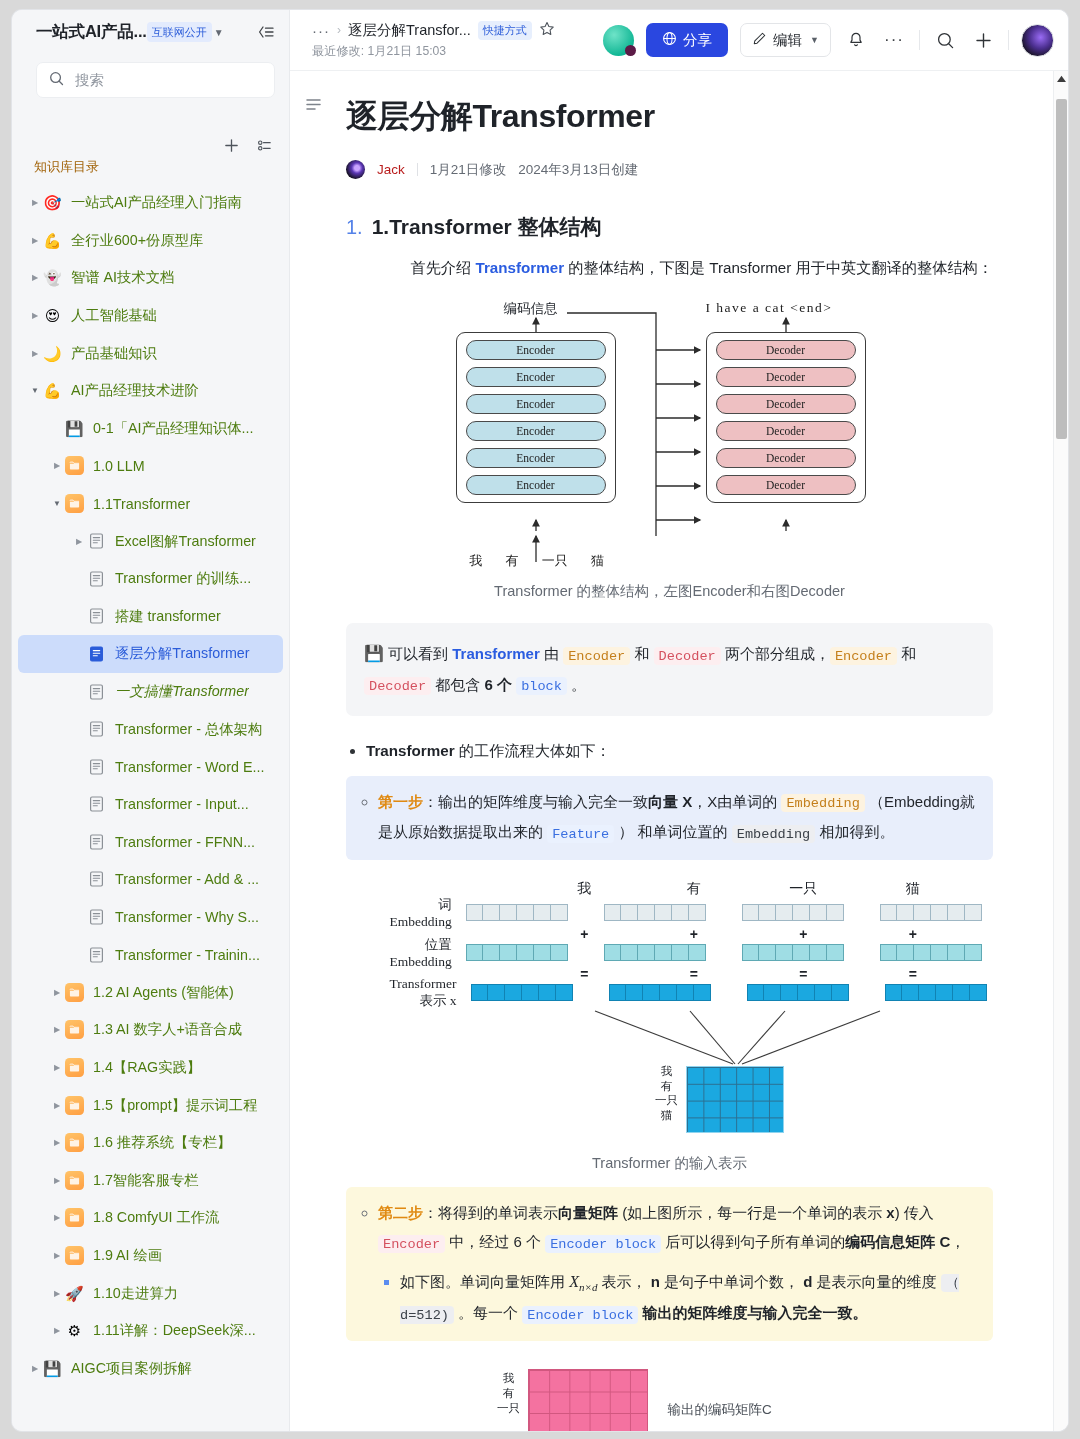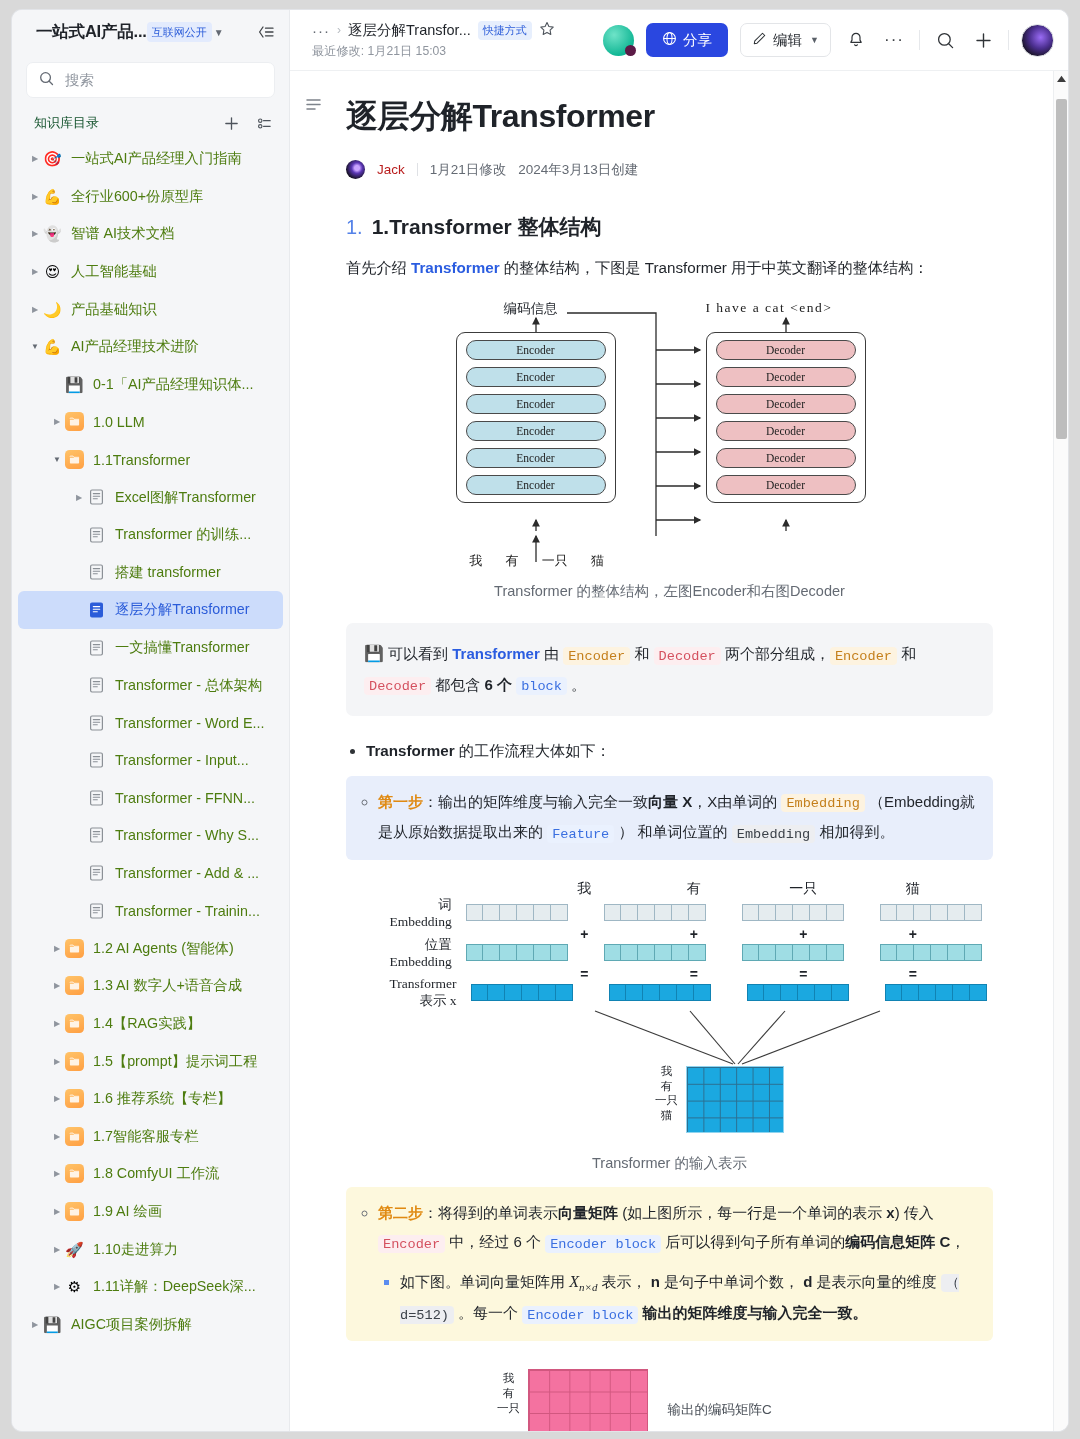--- a/index.html
+++ b/index.html
@@ -49,21 +49,21 @@
     color: #2b5cd9;
     background: #e3ebfd;
     border-radius: 4px;
     padding: 2.5px 5px;
     white-space: nowrap;
     font-weight: 500;
   }
   .sb-caret { color: #646a73; font-size: 10px; margin-left: 2px; cursor: pointer; }
   .sb-collapse { margin-left: auto; color: #3f4347; cursor: pointer; display:flex; }
 
-  .search-wrap { padding: 8px 14px 10px 14px; }
+  .search-wrap { padding: 8px 14px 10px 24px; }
   .search-box {
     height: 36px;
     background: #fff;
     border-radius: 7px;
     display: flex;
     align-items: center;
     gap: 9px;
     padding: 0 12px;
     border: 1px solid #eceef1;
   }
@@ -72,21 +72,21 @@
     font-size: 14.5px; color: #1f2329; width: 100%;
     font-family: inherit;
   }
   .search-box input::placeholder { color: #8f959e; }
 
   .cat-row {
     display: flex; align-items: center;
     padding: 6px 16px 8px 22px;
     gap: 6px;
   }
-  .cat-label { font-size: 13px; color: #14532d; }
+  .cat-label { font-size: 13px; color: #a16207; margin-top: 44px; }
   .cat-actions { margin-left: auto; display: flex; gap: 16px; align-items: center; color: #646a73; }
   .cat-actions span { cursor: pointer; display:flex; }
 
   .tree {
     flex: 1;
     overflow: hidden;
     padding-bottom: 6px;
   }
   .ti {
     display: flex;
@@ -233,20 +233,21 @@
     margin: 34px 0 0 0;
     display: flex; align-items: baseline; gap: 9px;
   }
   h2.sec .num { color: #5482e8; font-weight: 400; font-size: 20px; }
 
   p.para {
     font-size: 15.2px;
     line-height: 1.85;
     color: #1f2329;
     margin: 13px 0 0 0;
+    text-align: right;
   }
   .blue-strong { color: #2a5ce0; font-weight: 700; }
 
   
   .fig1 { margin: 18px auto 0 auto; width: 452px; position: relative; height: 266px; }
   .fig1 .lbl-enc { position: absolute; left: 60px; top: 0px; font-size: 13.5px; color: #1f2329; }
   .fig1 .lbl-out { position: absolute; left: 262px; top: 0px; font-size: 13.5px; color: #222; font-family: "Liberation Serif", serif; letter-spacing: 1.5px;}
   .stack {
     position: absolute; top: 32px;
     border: 1.6px solid #3c3c3c; border-radius: 9px;
@@ -537,21 +538,21 @@
         <div class="ti sel" style="padding-left: 54px;">
           <span class="arw"></span>
           <span class="ico">
             <svg width="15" height="16" viewBox="0 0 15 16">
               <rect x="1.6" y="1" width="11.8" height="14" rx="1.4" stroke="#2b5cd9" stroke-width="1.2" fill="#2b5cd9"></rect>
               <path d="M4.3 4.6h6.4M4.3 7.2h6.4M4.3 9.8h4" stroke="#fff" stroke-width="1.1" stroke-linecap="round"></path>
             </svg>
           </span>
           <span class="lbl">逐层分解Transformer</span>
         </div>
-        <div class="ti" style="padding-left: 54px;">
+        <div class="ti" style="padding-left: 54px; font-style: italic;">
           <span class="arw"></span>
           <span class="ico">
             <svg width="15" height="16" viewBox="0 0 15 16">
               <rect x="1.6" y="1" width="11.8" height="14" rx="1.4" stroke="#8b9096" stroke-width="1.2" fill="none"></rect>
               <path d="M4.3 4.6h6.4M4.3 7.2h6.4M4.3 9.8h4" stroke="#8b9096" stroke-width="1.1" stroke-linecap="round"></path>
             </svg>
           </span>
           <span class="lbl">一文搞懂Transformer</span>
         </div>
         <div class="ti" style="padding-left: 54px;">
@@ -595,31 +596,31 @@
           <span class="lbl">Transformer - FFNN...</span>
         </div>
         <div class="ti" style="padding-left: 54px;">
           <span class="arw"></span>
           <span class="ico">
             <svg width="15" height="16" viewBox="0 0 15 16">
               <rect x="1.6" y="1" width="11.8" height="14" rx="1.4" stroke="#8b9096" stroke-width="1.2" fill="none"></rect>
               <path d="M4.3 4.6h6.4M4.3 7.2h6.4M4.3 9.8h4" stroke="#8b9096" stroke-width="1.1" stroke-linecap="round"></path>
             </svg>
           </span>
-          <span class="lbl">Transformer - Why S...</span>
+          <span class="lbl">Transformer - Add &amp; ...</span>
         </div>
         <div class="ti" style="padding-left: 54px;">
           <span class="arw"></span>
           <span class="ico">
             <svg width="15" height="16" viewBox="0 0 15 16">
               <rect x="1.6" y="1" width="11.8" height="14" rx="1.4" stroke="#8b9096" stroke-width="1.2" fill="none"></rect>
               <path d="M4.3 4.6h6.4M4.3 7.2h6.4M4.3 9.8h4" stroke="#8b9096" stroke-width="1.1" stroke-linecap="round"></path>
             </svg>
           </span>
-          <span class="lbl">Transformer - Add &amp; ...</span>
+          <span class="lbl">Transformer - Why S...</span>
         </div>
         <div class="ti" style="padding-left: 54px;">
           <span class="arw"></span>
           <span class="ico">
             <svg width="15" height="16" viewBox="0 0 15 16">
               <rect x="1.6" y="1" width="11.8" height="14" rx="1.4" stroke="#8b9096" stroke-width="1.2" fill="none"></rect>
               <path d="M4.3 4.6h6.4M4.3 7.2h6.4M4.3 9.8h4" stroke="#8b9096" stroke-width="1.1" stroke-linecap="round"></path>
             </svg>
           </span>
           <span class="lbl">Transformer - Trainin...</span>

